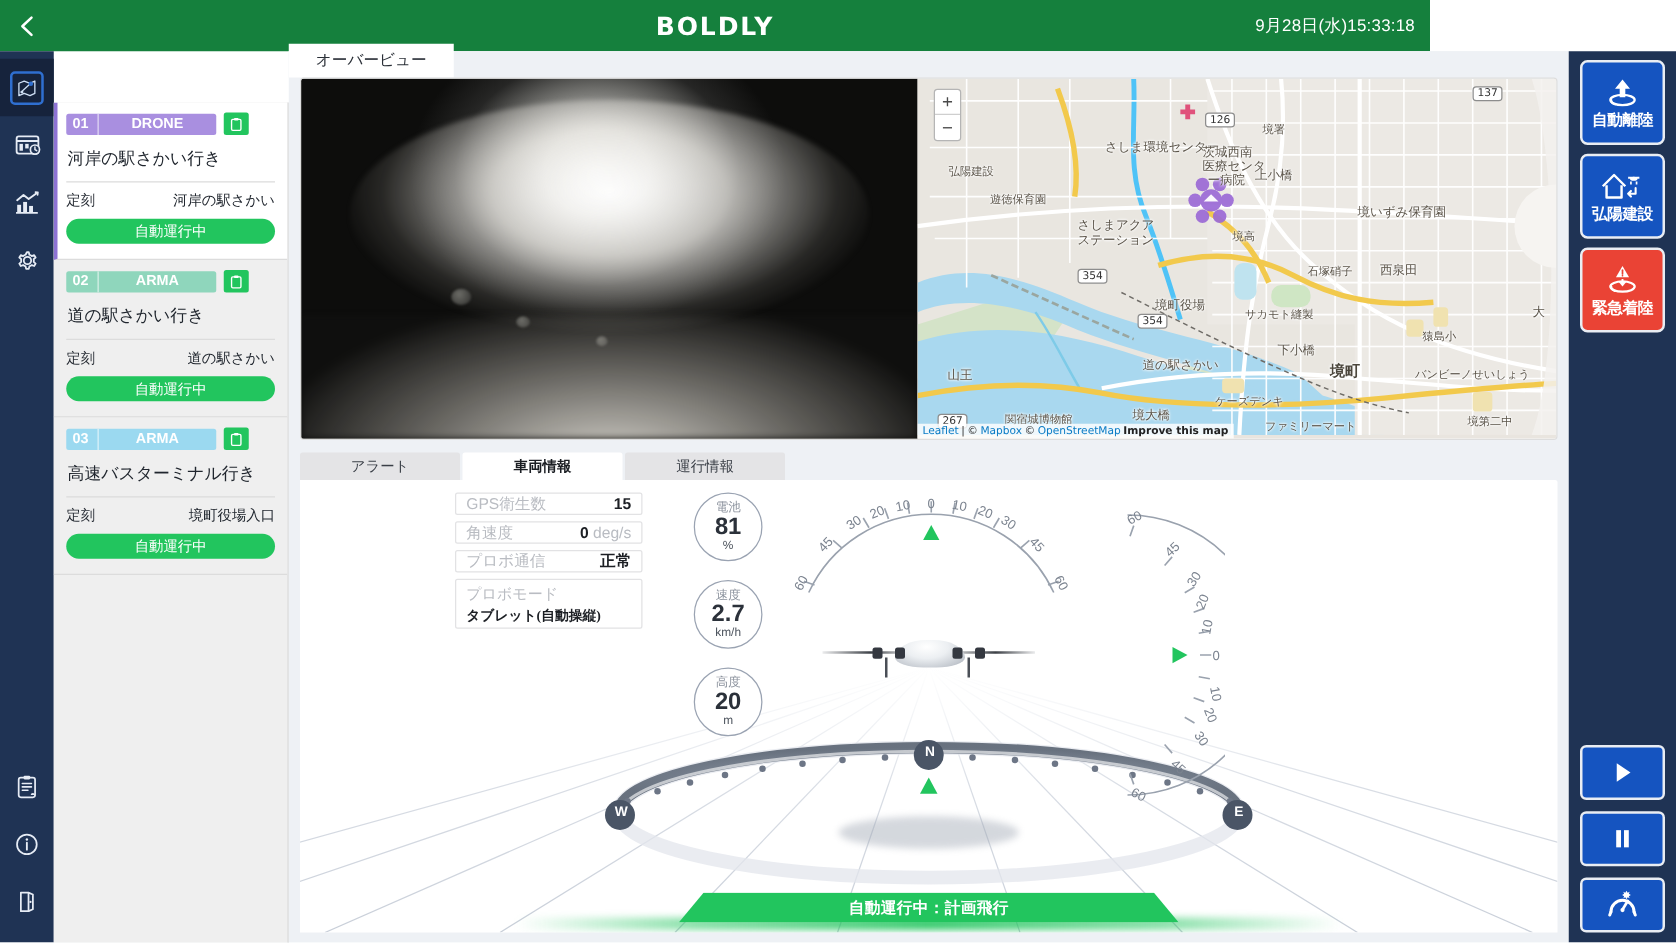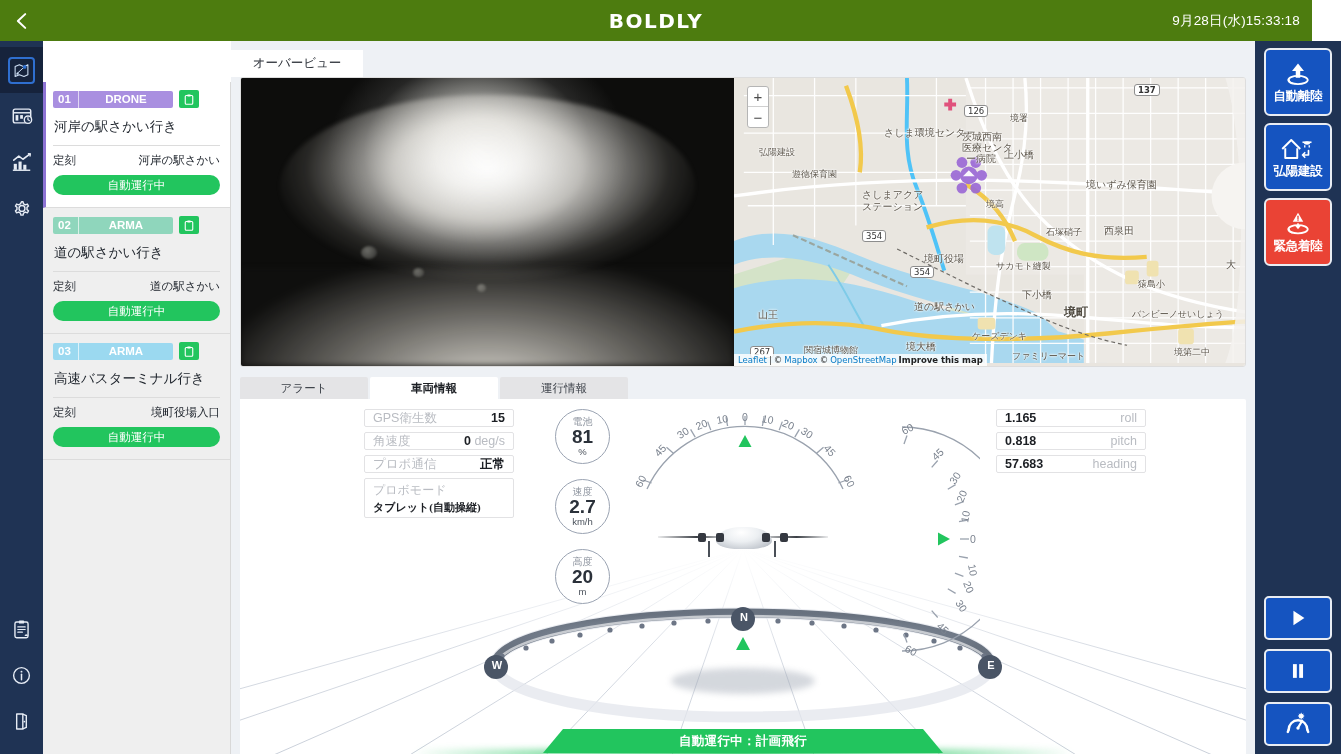--- a/index.html
+++ b/index.html
@@ -6,22 +6,22 @@
   html, body {
     width: 1341px; height: 754px;
     overflow: hidden;
     font-family: "Liberation Sans", "DejaVu Sans", sans-serif;
     background: #ffffff;
   }
   #app { position: relative; width: 1341px; height: 754px; }
 
   
   .header {
-    position: absolute; top: 0; left: 0; width: 1312px; height: 41px;
-    background: #4d7c0f;
+    position: absolute; top: 0; left: 0; width: 1144px; height: 41px;
+    background: #15803d;
     display: flex; align-items: center;
   }
   .back-btn {
     width: 44px; height: 41px;
     display: flex; align-items: center; justify-content: center;
     cursor: pointer;
   }
   .back-btn svg { display: block; }
   .brand {
     position: absolute; left: 0; right: 0; top: 0; height: 41px;
@@ -115,21 +115,21 @@
     width: 68px; height: 44px; border-radius: 5px; background: #1554c0;
     border: 2px solid #e9edf3;
     display: flex; align-items: center; justify-content: center; cursor: pointer;
   }
 
   
   .main {
     position: absolute; left: 231px; top: 41px;
     width: 1024px; height: 713px; background: #eef1f5;
   }
-  .topbar { height: 36px; background: #eef1f5; display: flex; align-items: flex-end; }
+  .topbar { height: 21px; background: #eef1f5; display: flex; align-items: flex-end; }
   .ovtab {
     width: 132px; height: 27px; background: #fff;
     display: flex; align-items: center; justify-content: center;
     font-size: 12.5px; color: #2a2f37; font-weight: 500; cursor: pointer;
   }
   .panel-wrap { padding: 0 9px; }
 
   .viewer {
     position: relative; height: 290px; background: #fff;
     border: 1px solid #ddd; border-radius: 3px; overflow: hidden;
@@ -550,21 +550,21 @@
             <span class="mlabel med" style="left:190px; top:174px;">境町役場</span>
             <span class="mlabel med" style="left:180px; top:222px;">道の駅さかい</span>
             <span class="mlabel med" style="left:172px; top:262px;">境大橋</span>
             <span class="mlabel med" style="left:24px; top:230px;">山王</span>
             <span class="mlabel" style="left:70px; top:266px;">関宿城博物館</span>
             <span class="mlabel med" style="left:492px; top:180px;">大</span>
           </div>
 
           <div>
             <span class="mshield" style="left:230px; top:27px;">126</span>
-            <span class="mshield" style="left:400px; top:6px;font-weight:bold;">137</span>
+            <span class="mshield" style="left:444px; top:6px;">137</span>
             <span class="mshield" style="left:128px; top:152px;">354</span>
             <span class="mshield" style="left:176px; top:188px;">354</span>
             <span class="mshield" style="left:16px; top:268px;">267</span>
           </div>
 
           <div class="attrib">
             <a>Leaflet</a>
             <span>|</span>
             <span>©</span>
             <a>Mapbox</a>
@@ -756,34 +756,20 @@
             <span class="gv">2.7</span>
             <span class="gu">km/h</span>
           </div>
           <div class="gauge">
             <span class="gk">高度</span>
             <span class="gv">20</span>
             <span class="gu">m</span>
           </div>
         </div>
 
-        <div class="tel-right">
-          <div class="tfield">
-            <span class="v">1.165</span>
-            <span class="k">roll</span>
-          </div>
-          <div class="tfield">
-            <span class="v">0.818</span>
-            <span class="k">pitch</span>
-          </div>
-          <div class="tfield">
-            <span class="v">57.683</span>
-            <span class="k">heading</span>
-          </div>
-        </div>
 
         <div class="statusglow"></div>
         <div class="statusbar">自動運行中：計画飛行</div>
 
       </div>
     </div>
   </div>
 
   <div class="actions">
     <div class="act-top">

